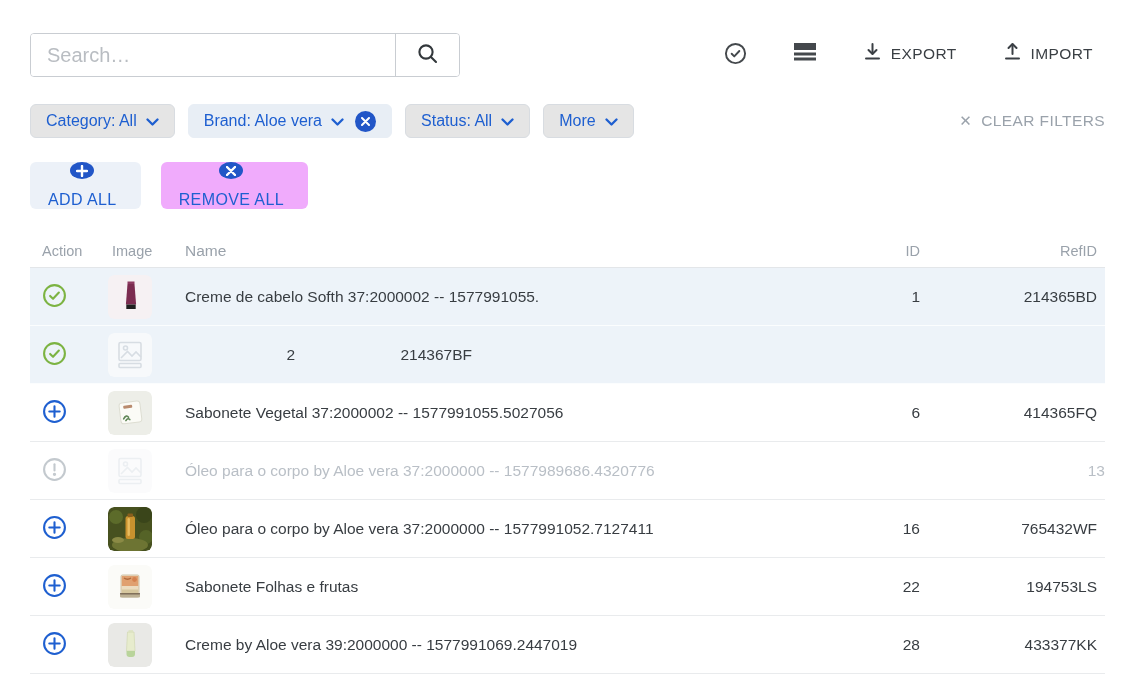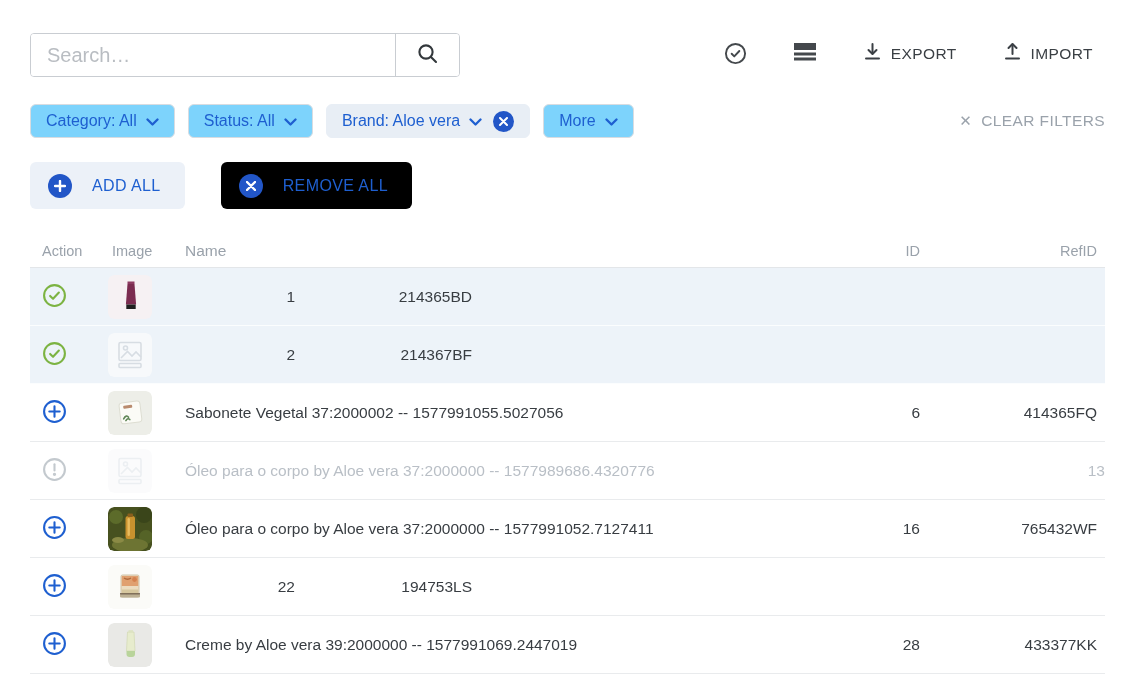--- a/index.html
+++ b/index.html
@@ -19,34 +19,34 @@
   .search-btn { width:64px; border:none; border-left:1px solid #c9cdd2; background:#fff; display:flex; align-items:center; justify-content:center; cursor:pointer; }
 
   .top-actions { display:flex; align-items:flex-start; gap:46px; padding-right:12px; }
   .icon-btn { border:none; background:none; display:flex; align-items:center; cursor:pointer; }
   .txt-btn { border:none; background:none; display:flex; align-items:center; gap:9px; cursor:pointer;
              font-family:inherit; font-size:15.5px; color:#3a3f44; letter-spacing:.4px; }
 
   
   .filters { display:flex; align-items:center; gap:13px; margin-top:27px; }
   .chip { display:flex; align-items:center; gap:9px; height:34px; padding:0 15px; border-radius:6px;
-          border:1px solid #d8dce1; background:#7dd3fc; color:#1e5fd0; font-size:16px; font-family:inherit; cursor:pointer; }
+          border:1px solid #d8dce1; background:#e5e5e5; color:#1e5fd0; font-size:16px; font-family:inherit; cursor:pointer; }
   .chip.active { background:#e8eef5; border-color:#e8eef5; }
   .chip .chev { margin-top:2px; }
   .chip-x { width:21px; height:21px; border-radius:50%; background:#2256c7; border:none; display:flex; align-items:center; justify-content:center; cursor:pointer; margin-left:2px; }
   .clear-filters { margin-left:auto; border:none; background:none; display:flex; align-items:center; gap:9px;
                    color:#9aa2ab; font-size:15.5px; letter-spacing:.4px; font-family:inherit; cursor:pointer; }
   .clear-x { font-size:15px; color:#9aa2ab; }
 
   
   .bulk { display:flex; align-items:center; gap:20px; margin-top:24px; }
-  .bulk-btn { display:flex; align-items:center; gap:20px; height:47px; padding:0 24px 0 18px; border:none; border-radius:6px;
-              font-family:inherit; font-size:16px; letter-spacing:.4px; color:#1e5fd0; cursor:pointer; }
+  .bulk-btn { display:flex; align-items:center; gap:12px; height:47px; padding:0 24px 0 18px; border:none; border-radius:6px;
+              font-family:inherit; font-size:16px; letter-spacing:.4px; color:#1e5fd0; cursor:pointer;flex-direction:column; }
   .bulk-btn.add { background:#ecf1f8; }
-  .bulk-btn.remove { background:#000000;margin-left:16px; }
+  .bulk-btn.remove { background:#f0abfc; }
   .circle-badge { width:24px; height:24px; border-radius:50%; background:#2256c7; display:flex; align-items:center; justify-content:center; }
 
   
   .table { margin-top:26px; }
   .trow { display:flex; align-items:center; }
   .thead { height:33px; color:#9aa2ab; font-size:14.5px; border-bottom:1px solid #e3e6e9; }
   .row { height:58px; border-bottom:1px solid #e9ebed; background:#fff; }
   .row.hl { background:#edf3f9; border-bottom:1px solid #fbfdfe; }
   .c-action { width:68px; padding-left:12px; flex-shrink:0; }
   .c-image  { width:87px; padding-left:10px; flex-shrink:0; }
@@ -122,38 +122,38 @@
 
   <div class="filters">
     <button class="chip">
       <span>Category: All</span>
       <span class="chev">
         <svg width="13" height="9" viewBox="0 0 13 9" fill="none" stroke="#1e5fd0" stroke-width="2.3" stroke-linecap="round" stroke-linejoin="round">
             <path d="M1.5 1.5l5 5 5-5"></path>
           </svg>
       </span>
     </button>
+    <button class="chip active">
+      <span>Brand: Aloe vera</span>
+      <span class="chev">
+        <svg width="13" height="9" viewBox="0 0 13 9" fill="none" stroke="#1e5fd0" stroke-width="2.3" stroke-linecap="round" stroke-linejoin="round">
+            <path d="M1.5 1.5l5 5 5-5"></path>
+          </svg>
+      </span>
+      <span class="chip-x">
+        <svg width="9" height="9" viewBox="0 0 9 9" stroke="#fff" stroke-width="2" stroke-linecap="round">
+            <path d="M1 1l7 7M8 1L1 8"></path>
+          </svg>
+      </span>
+    </button>
     <button class="chip">
       <span>Status: All</span>
       <span class="chev">
         <svg width="13" height="9" viewBox="0 0 13 9" fill="none" stroke="#1e5fd0" stroke-width="2.3" stroke-linecap="round" stroke-linejoin="round">
             <path d="M1.5 1.5l5 5 5-5"></path>
-          </svg>
-      </span>
-    </button>
-    <button class="chip active">
-      <span>Brand: Aloe vera</span>
-      <span class="chev">
-        <svg width="13" height="9" viewBox="0 0 13 9" fill="none" stroke="#1e5fd0" stroke-width="2.3" stroke-linecap="round" stroke-linejoin="round">
-            <path d="M1.5 1.5l5 5 5-5"></path>
-          </svg>
-      </span>
-      <span class="chip-x">
-        <svg width="9" height="9" viewBox="0 0 9 9" stroke="#fff" stroke-width="2" stroke-linecap="round">
-            <path d="M1 1l7 7M8 1L1 8"></path>
           </svg>
       </span>
     </button>
     <button class="chip">
       <span>More</span>
       <span class="chev">
         <svg width="13" height="9" viewBox="0 0 13 9" fill="none" stroke="#1e5fd0" stroke-width="2.3" stroke-linecap="round" stroke-linejoin="round">
             <path d="M1.5 1.5l5 5 5-5"></path>
           </svg>
       </span>
@@ -206,20 +206,21 @@
       <div class="c-image">
         <span class="thumb">
           <svg width="44" height="44" viewBox="0 0 44 44">
               <rect width="44" height="44" rx="6" fill="#f6f1f3"></rect>
               <rect x="19.5" y="6.5" width="7" height="2.5" fill="#8d3b61"></rect>
               <path d="M19.5 9h7l1.6 20.5h-10.2z" fill="#7b2c50"></path>
               <rect x="18.3" y="29.5" width="9.4" height="4.5" fill="#1f1f1f"></rect>
             </svg>
         </span>
       </div>
+      <div class="c-name">Creme de cabelo Softh 37:2000002 -- 1577991055.</div>
       <div class="c-id">1</div>
       <div class="c-refid">214365BD</div>
     </div>
 
     <div class="trow row hl">
       <div class="c-action">
         <button class="act-btn">
           <span>
             <svg width="25" height="25" viewBox="0 0 24 24" fill="none" stroke="#7cb342" stroke-width="2" stroke-linecap="round" stroke-linejoin="round">
                 <circle cx="12" cy="12" r="10"></circle>
@@ -351,20 +352,21 @@
               <rect x="13" y="10" width="18" height="22" rx="1.5" fill="#ecdcc0" stroke="#cfc2a8"></rect>
               <rect x="13.8" y="11" width="16.4" height="10" fill="#e0a070"></rect>
               <path d="M16 13c2 1.5 5 1.5 7 0" stroke="#b06a3c" stroke-width="1.4" fill="none"></path>
               <circle cx="26.5" cy="14.5" r="2.4" fill="#d4814f"></circle>
               <rect x="13.8" y="24.5" width="16.4" height="4.5" fill="#d6c79e"></rect>
               <rect x="12" y="29" width="20" height="3.5" rx="1" fill="#bcb093"></rect>
               <rect x="12" y="28.2" width="20" height="1.2" fill="#6b5b4a"></rect>
             </svg>
         </span>
       </div>
+      <div class="c-name">Sabonete Folhas e frutas</div>
       <div class="c-id">22</div>
       <div class="c-refid">194753LS</div>
     </div>
 
     <div class="trow row">
       <div class="c-action">
         <button class="act-btn">
           <span>
             <svg width="25" height="25" viewBox="0 0 24 24" fill="none" stroke="#1e5fd0" stroke-width="2" stroke-linecap="round">
                 <circle cx="12" cy="12" r="10"></circle>

